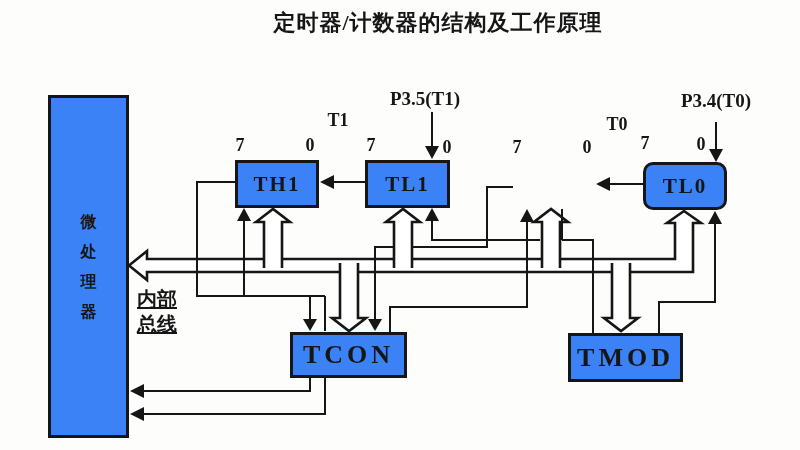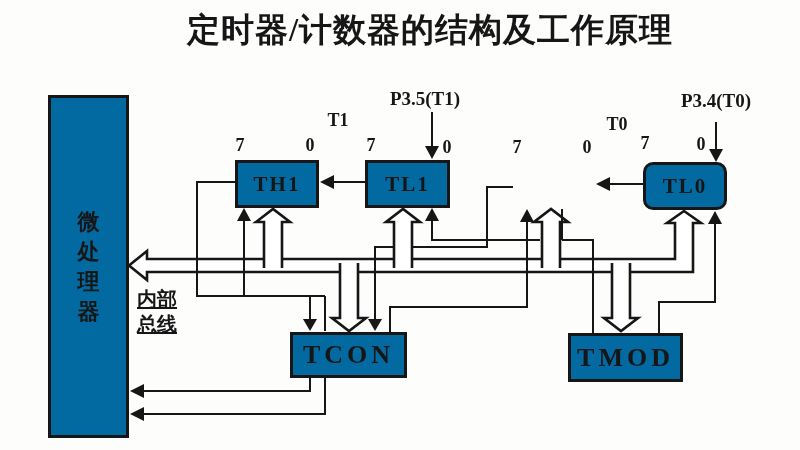--- a/index.html
+++ b/index.html
@@ -5,33 +5,33 @@
   html,body{margin:0;padding:0;}
   body{
     width:800px;height:450px;position:relative;overflow:hidden;
     background:#fdfdfc;
     font-family:"Liberation Serif","DejaVu Serif",serif;
     color:#161616;
   }
   #stage{position:absolute;left:0;top:0;width:800px;height:450px;}
   #wires{position:absolute;left:0;top:0;}
   .title{
-    position:absolute;left:180px;top:8px;width:500px;
-    text-align:center;font-size:33px;font-weight:bold;
+    position:absolute;left:188px;top:8px;width:500px;
+    text-align:center;font-size:22px;font-weight:bold;
     letter-spacing:1px;white-space:nowrap;
   }
   .box{
     position:absolute;box-sizing:border-box;border:3px solid #161616;
-    background:#0369a1;display:flex;align-items:center;justify-content:center;
+    background:#3b82f6;display:flex;align-items:center;justify-content:center;
     font-weight:bold;
   }
   .reg{font-size:21px;letter-spacing:2px;}
   .ctl{font-size:26px;letter-spacing:4px;}
   .cpu-label{
-    width:24px;font-size:22px;font-weight:bold;line-height:30px;
+    width:24px;font-size:16px;font-weight:bold;line-height:30px;
     text-align:center;word-break:break-all;
   }
   .lbl{
     position:absolute;font-weight:bold;white-space:nowrap;
   }
   .bit{font-size:18px;transform:translateX(-50%);}
   .pinname{font-size:19px;transform:translateX(-50%);}
   .tname{font-size:18px;transform:translateX(-50%);}
   .buslabel{
     position:absolute;left:137px;top:287px;width:46px;

